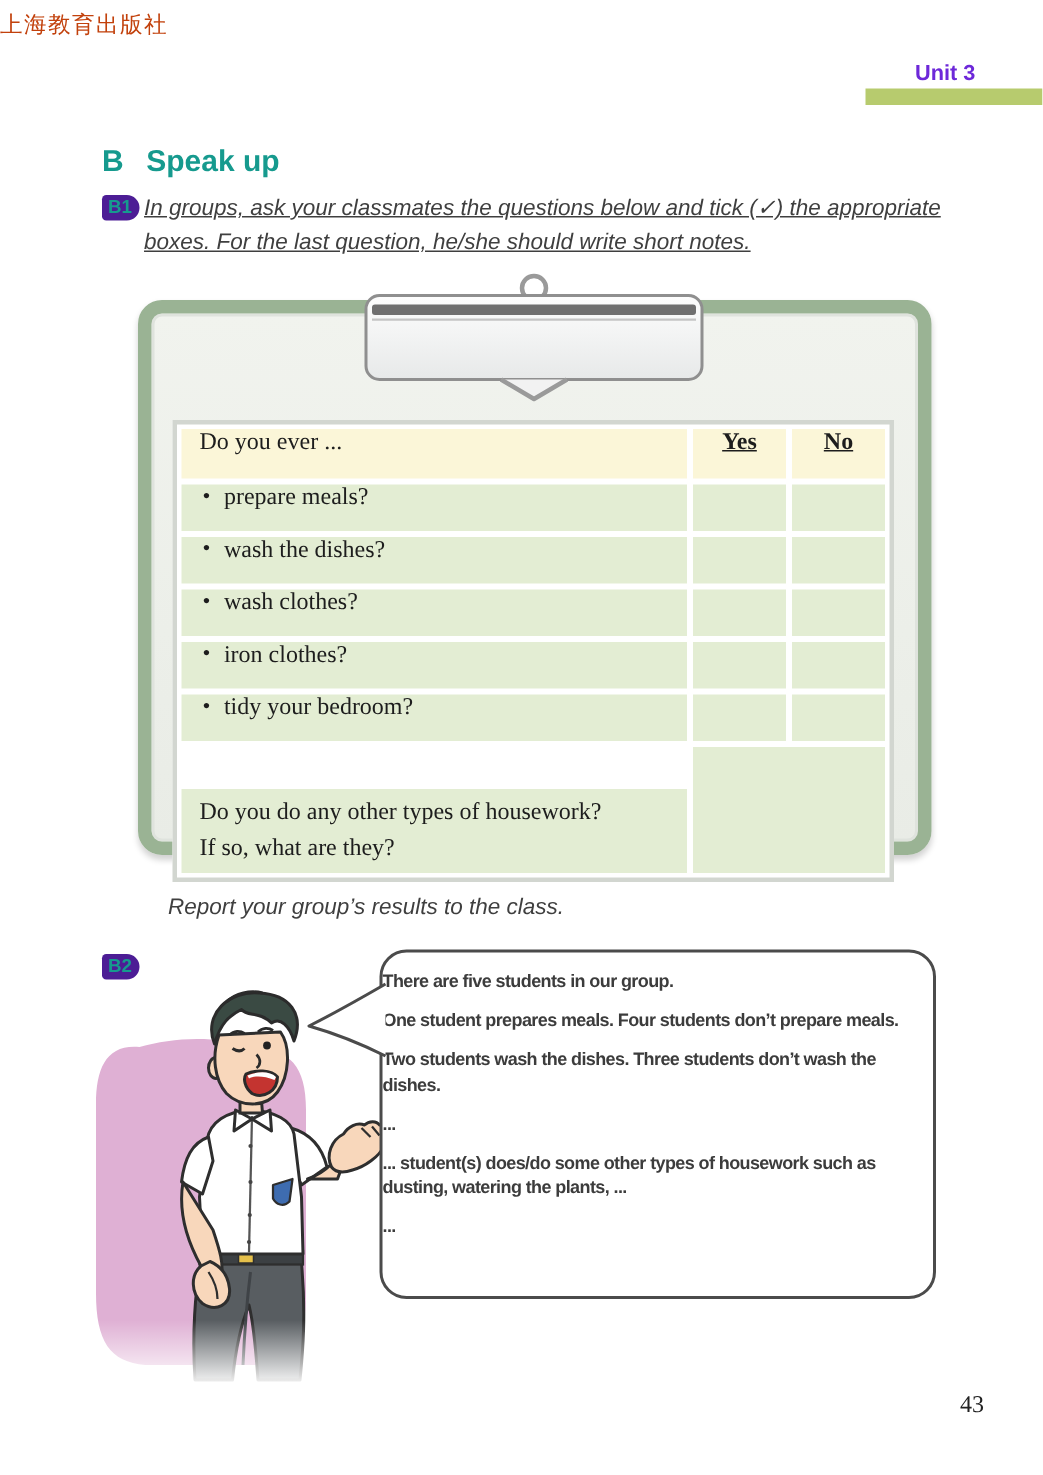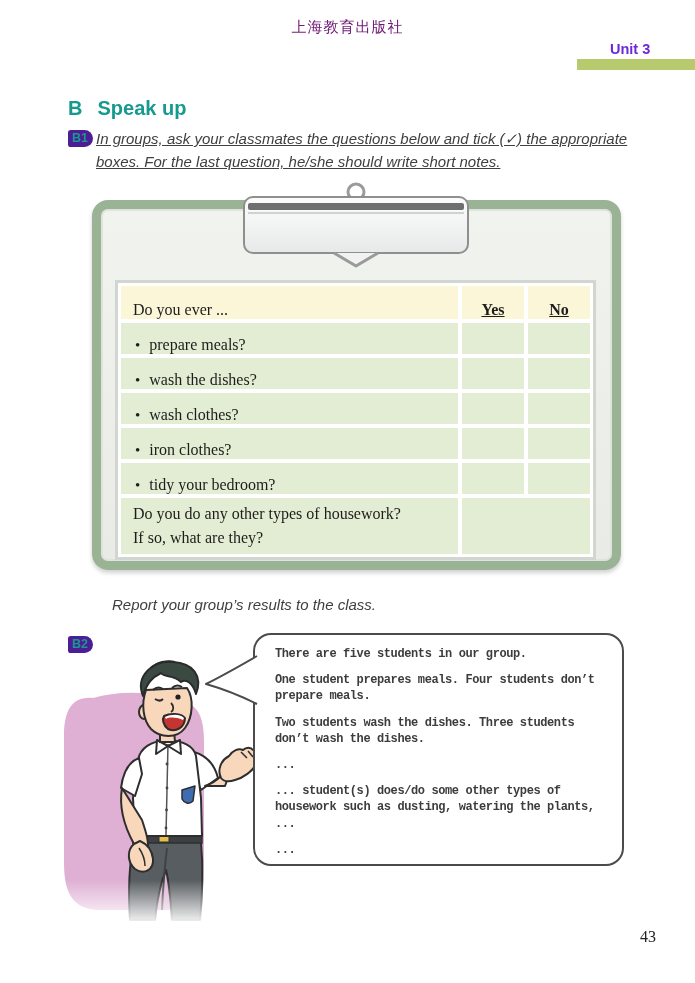--- a/index.html
+++ b/index.html
@@ -3,22 +3,22 @@
 <meta charset="utf-8">
 <style>
   html,body { margin:0; padding:0; }
   body {
     width:695px; height:983px; position:relative; background:#ffffff;
     font-family:"Liberation Sans", sans-serif; overflow:hidden;
   }
 
   
   .publisher {
-    position:absolute; top:7px; left:0; width:695px; text-align:center;
-    font-family:"Liberation Serif", serif; font-size:15px; color:#701a75; letter-spacing:1px;margin-top:11px;
+    position:absolute; top:7px; left:0; width:695px; 
+    font-family:"Liberation Serif", serif; font-size:15px; color:#c2410c; letter-spacing:1px;
   }
   .unit-label {
     position:absolute; top:41px; left:610px; font-size:14.5px; font-weight:bold; color:#6d28d9;
   }
   .unit-bar {
     position:absolute; top:59px; left:577px; width:118px; height:11px; background:#b7cb6e;
   }
 
   
   .section-heading {
@@ -49,38 +49,38 @@
   }
   .clip-svg { position:absolute; left:240px; top:181px; z-index:3; }
 
   
   .survey-table {
     position:absolute; left:115px; top:280px; width:481px; z-index:2;
     display:grid; grid-template-columns:1fr 62px 62px; gap:4px;
     background:#ffffff; border:3px solid #d2d6d0; padding:3px; box-sizing:border-box;
     font-family:"Liberation Serif", serif; font-size:16px; color:#1d1d1d;
   }
-  .cell { background:#e3edd3; min-height:31px; display:flex; align-items:flex-end; box-sizing:border-box; }
+  .cell { background:#e3edd3; min-height:31px; display:flex; align-items:flex-start; box-sizing:border-box; }
   .cell.hdr { background:#fbf6d8; height:33px; }
   .cell.hdr.q { padding-left:12px; }
   .cell.hdr.c { justify-content:center; font-weight:bold;text-decoration:underline; }
   .cell.q { padding-left:14px; }
   .cell.q .bullet { margin-right:9px; font-size:15px; }
   .cell.other {
     height:56px; flex-direction:column; align-items:flex-start; justify-content:center;
-    padding-left:12px; line-height:1.5;
+    padding-left:12px; line-height:1.5;margin-top:28px;
   }
   .cell.notes { grid-column:2 / 4; }
 
   
   .bubble {
     position:absolute; left:253px; top:633px; width:371px; height:233px; box-sizing:border-box;
     background:#ffffff; border:2px solid #4b4b4b; border-radius:18px; z-index:2;
-    padding:11px 13px 6px 20px;
-    font-family:Liberation Mono, monospace; font-weight:bold; font-size:12px;
+    padding:11px 13px 6px 0;
+    font-family:Liberation Sans, sans-serif; font-weight:bold; font-size:12px;
     letter-spacing:-0.4px; line-height:1.35; color:#3c3c3c;
   }
   .bubble p { margin:0 0 10px 0; }
   .bubble-tail { position:absolute; left:202px; top:651px; z-index:3; }
 
   
   .figure-svg { position:absolute; left:55px; top:648px; z-index:1; }
 
   
   .page-number {

